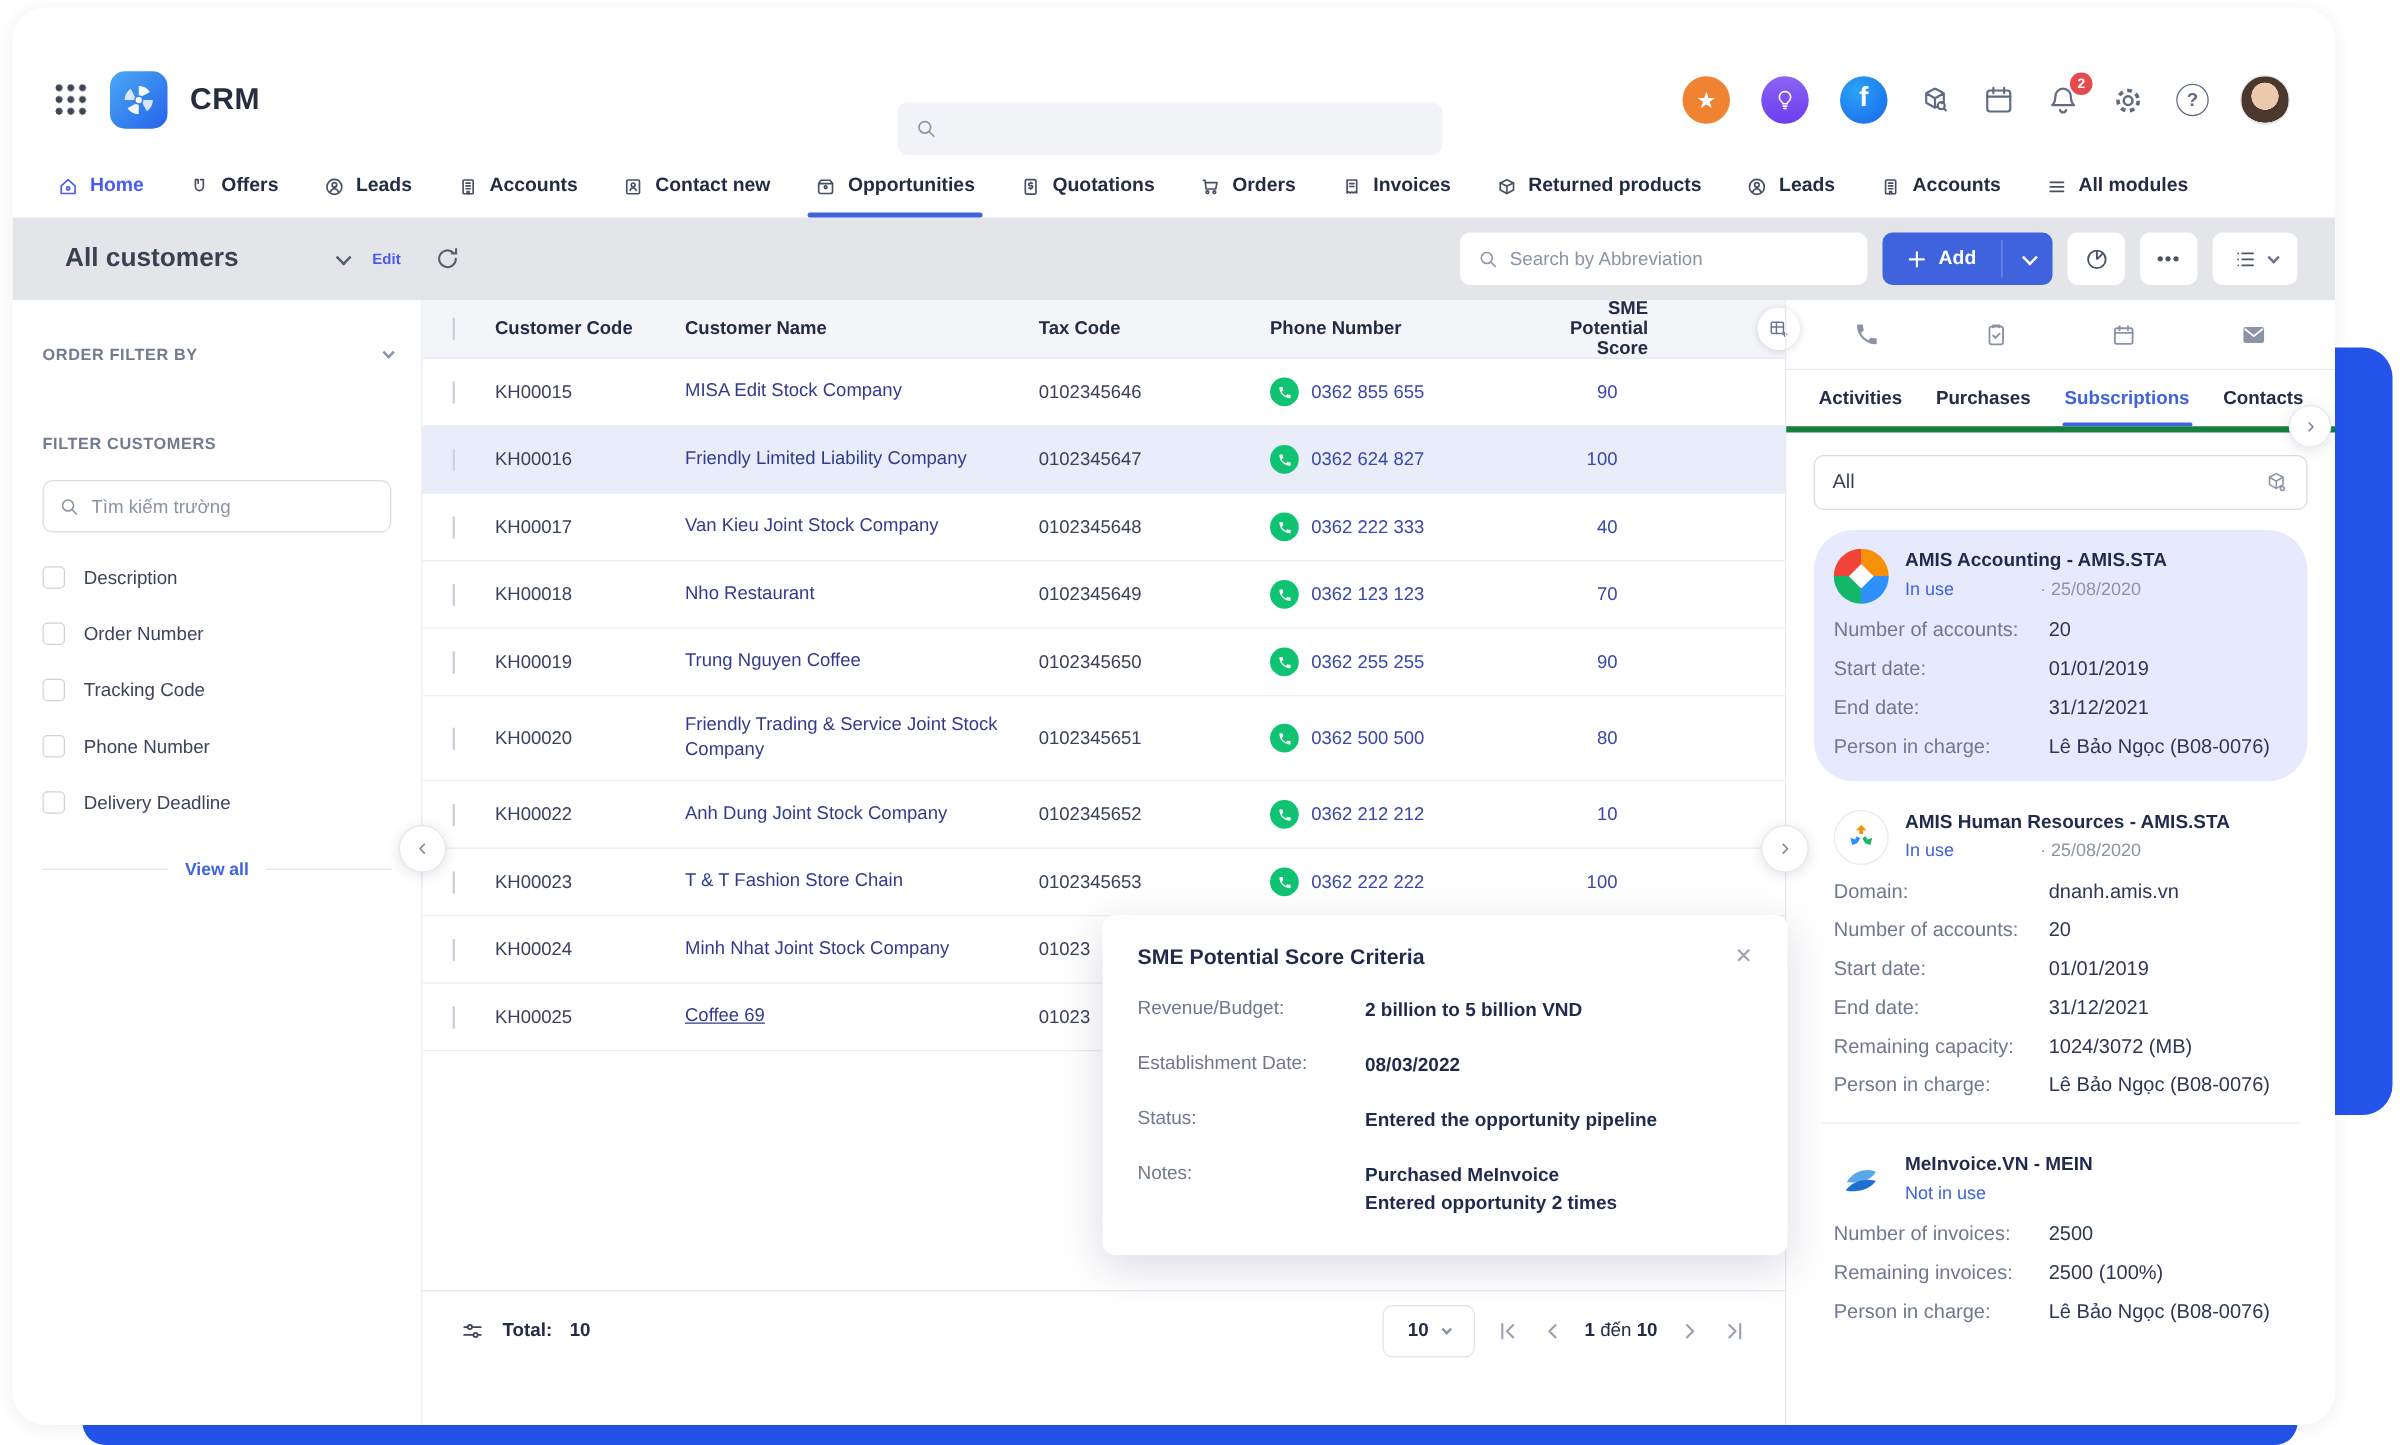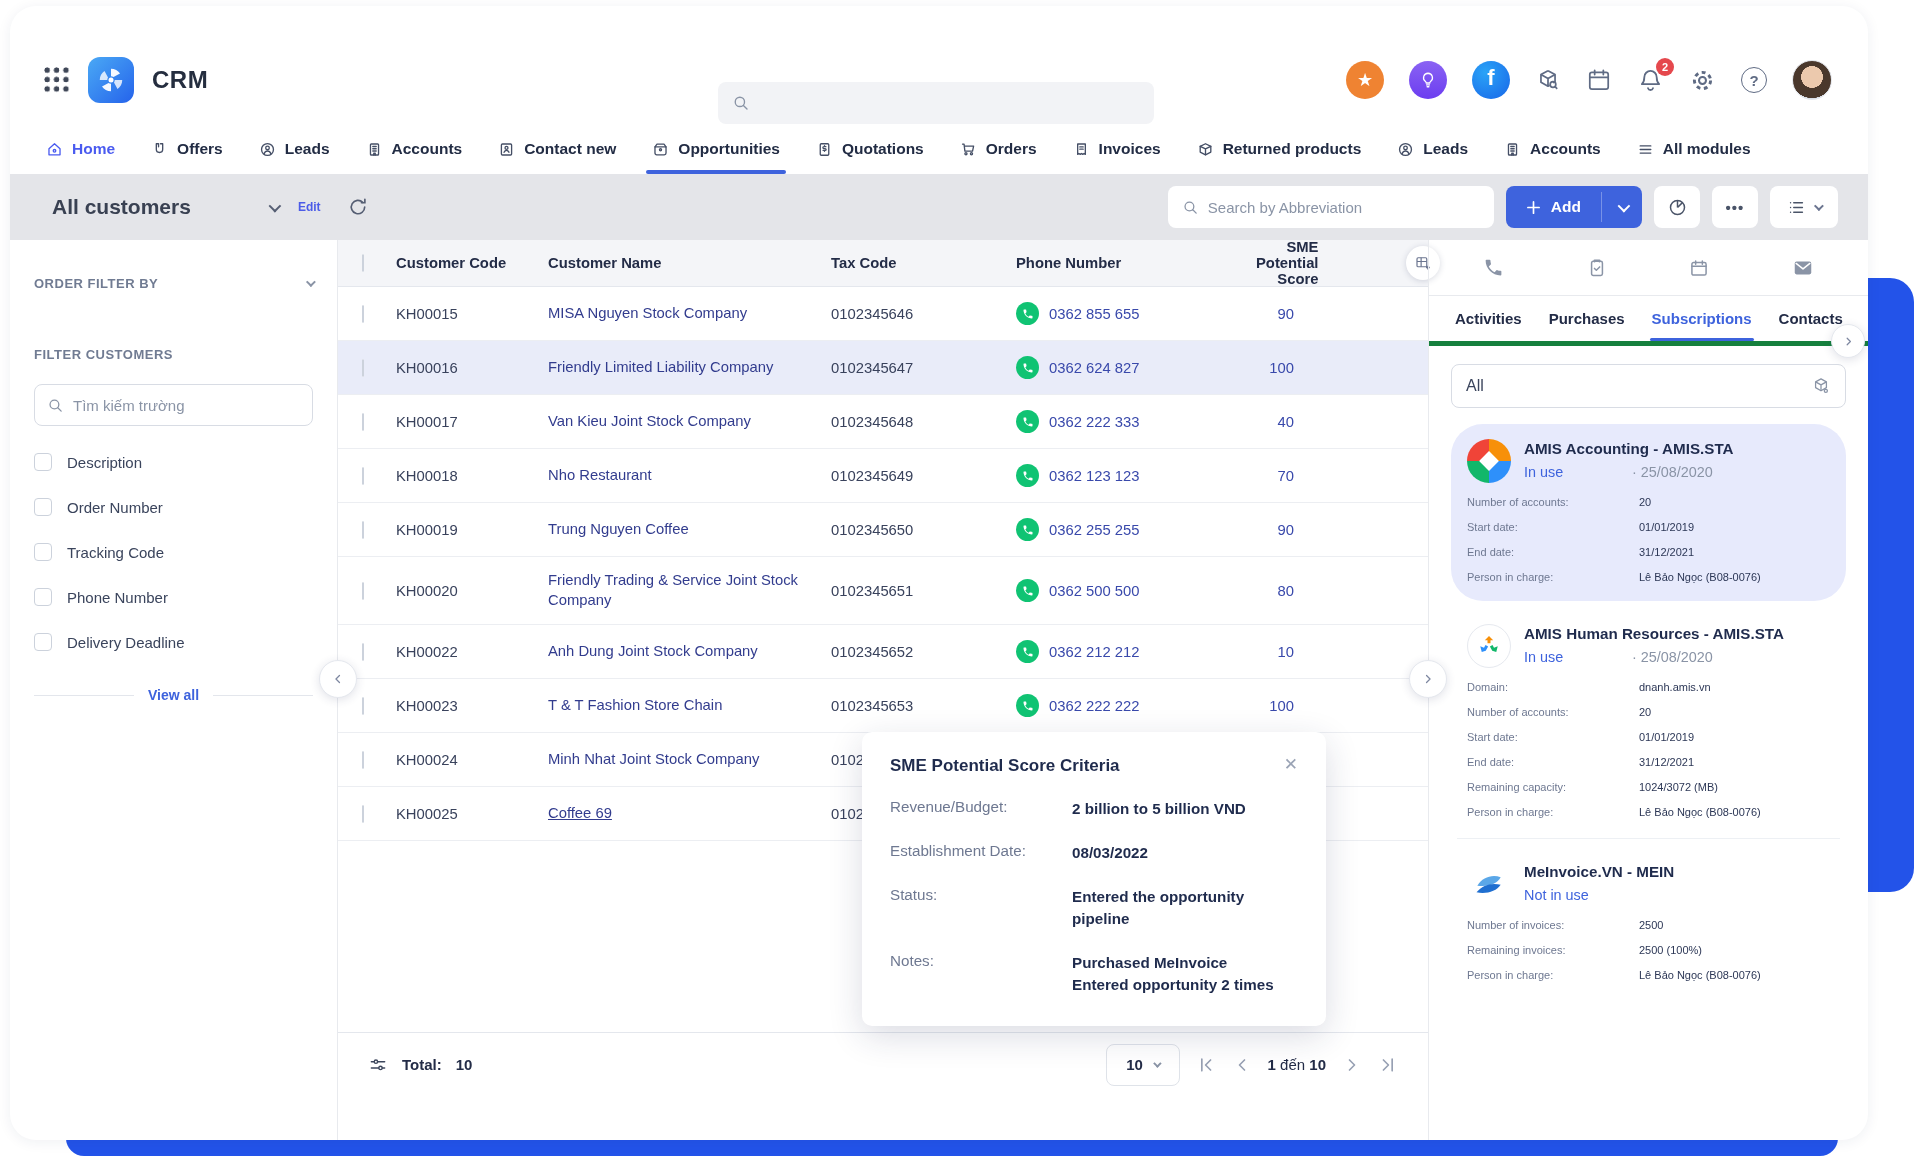--- a/index.html
+++ b/index.html
@@ -101,21 +101,21 @@
   .total .tl { font-weight:600; }
   .total .tv { font-weight:bold; }
   .pager { margin-left:auto; display:flex; align-items:center; gap:16px; }
   .pagesize { width:74px; height:42px; border:1px solid #dfe3e9; border-radius:8px; display:flex; align-items:center; justify-content:center; gap:10px; color:#232c47; font-weight:600; font-size:15px; cursor:pointer; background:#fff; }
   .pagesize .chev { width:6px; height:6px; border-color:#8a94a6; }
   .pg-ic { display:flex; cursor:pointer; }
   .range { font-size:15px; color:#232c47; white-space:nowrap; }
   .range .b { font-weight:bold; }
 
   
-  .popup { position:absolute; left:524px; top:492px; width:464px; background:#fff; border-radius:10px; box-shadow:0 10px 34px rgba(30,40,80,.16); padding:24px 28px 30px; z-index:40; }
+  .popup { position:absolute; left:544px; top:492px; width:548px; background:#fff; border-radius:10px; box-shadow:0 10px 34px rgba(30,40,80,.16); padding:24px 28px 30px; z-index:40; }
   .popup-head { display:flex; justify-content:space-between; align-items:flex-start; }
   .popup-title { font-size:17px; font-weight:bold; color:#1f2b4d; }
   .popup-close { color:#9aa3b5; font-size:17px; cursor:pointer; line-height:1; }
   .popup-row { display:flex; margin-top:22px; font-size:15.2px; }
   .p-label { width:182px; color:#6e7891; flex:none; }
   .p-val { color:#1f2b4d; font-weight:600; line-height:1.45; }
 
   
   .panel { width:440px; border-left:1px solid #e8eaee; display:flex; flex-direction:column; position:relative; flex:none; }
   .panel-icons { height:56px; display:flex; align-items:center; justify-content:space-between; padding:0 54px; border-bottom:1px solid #e8eaee; flex:none; }
@@ -134,21 +134,21 @@
   .hr { height:1px; background:#edf0f4; margin:2px 6px; }
   .card-head { display:flex; gap:13px; align-items:flex-start; }
   .logo { width:44px; height:44px; flex:none; border-radius:50%; }
   .logo-amis { background:conic-gradient(#f79009 0 25%,#2e90fa 25% 50%,#12b76a 50% 75%,#f04438 75% 100%); position:relative; }
   .logo-amis::after { content:""; position:absolute; inset:15px; background:#fff; transform:rotate(45deg); }
   .logo-ring { background:#fff; border:1px solid #e6e9ef; }
   .card-title { font-size:15.2px; font-weight:bold; color:#1f2b4d; line-height:1.3; }
   .card-sub { display:flex; margin-top:5px; font-size:14.4px; }
   .status { color:#3e63dd; width:108px; flex:none; }
   .dot-date { color:#8a94a6; }
-  .kv { display:flex; margin-top:13px; font-size:11px; }
+  .kv { display:flex; margin-top:13px; font-size:16px; }
   .kv-label { width:172px; color:#6e7891; flex:none; }
   .kv-val { color:#2c3756; font-weight:500; }
 </style>
 </head>
 <body>
 
 <div class="decor-right"></div>
 <div class="decor-bottom"></div>
 
 <div class="window">
@@ -418,21 +418,21 @@
                 <path d="M9.5 5v12M4 10h13"></path>
                 <path d="M18.5 15.5v5M16 18h5" stroke-width="1.8"></path>
               </svg>
           </span>
         </div>
       </div>
 
       <div class="tr">
         <div class="td-cb"><span class="cb"></span></div>
         <div class="td-code">KH00015</div>
-        <div class="td-name"><span class="name">MISA Nguyen Stock Company</span></div>
+        <div class="td-name"><span class="name">MISA Edit Stock Company</span></div>
         <div class="td-tax">0102345646</div>
         <div class="td-phone">
             <span class="phone-wrap">
               <span class="phone-ic fc">
                 <svg width="12" height="12" viewBox="0 0 24 24">
                   <path fill="#fff" d="M6.6 10.8c1.4 2.7 3.9 5.2 6.6 6.6l2.2-2.2c.3-.3.7-.4 1-.2 1.1.4 2.3.6 3.6.6.6 0 1 .4 1 1V20c0 .6-.4 1-1 1C10.8 21 3 13.2 3 4c0-.6.4-1 1-1h3.5c.6 0 1 .4 1 1 0 1.2.2 2.4.6 3.6.1.3 0 .7-.2 1l-2.3 2.2z"></path>
                 </svg>
               </span>
               <span>0362 855 655</span>
             </span>

